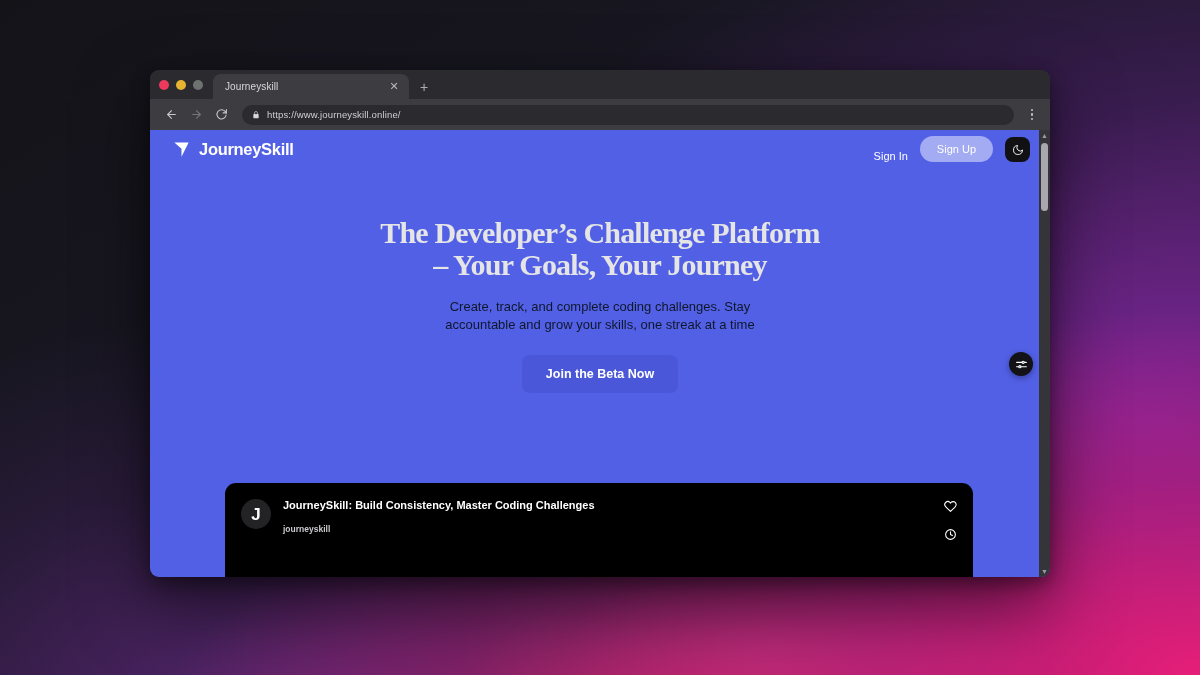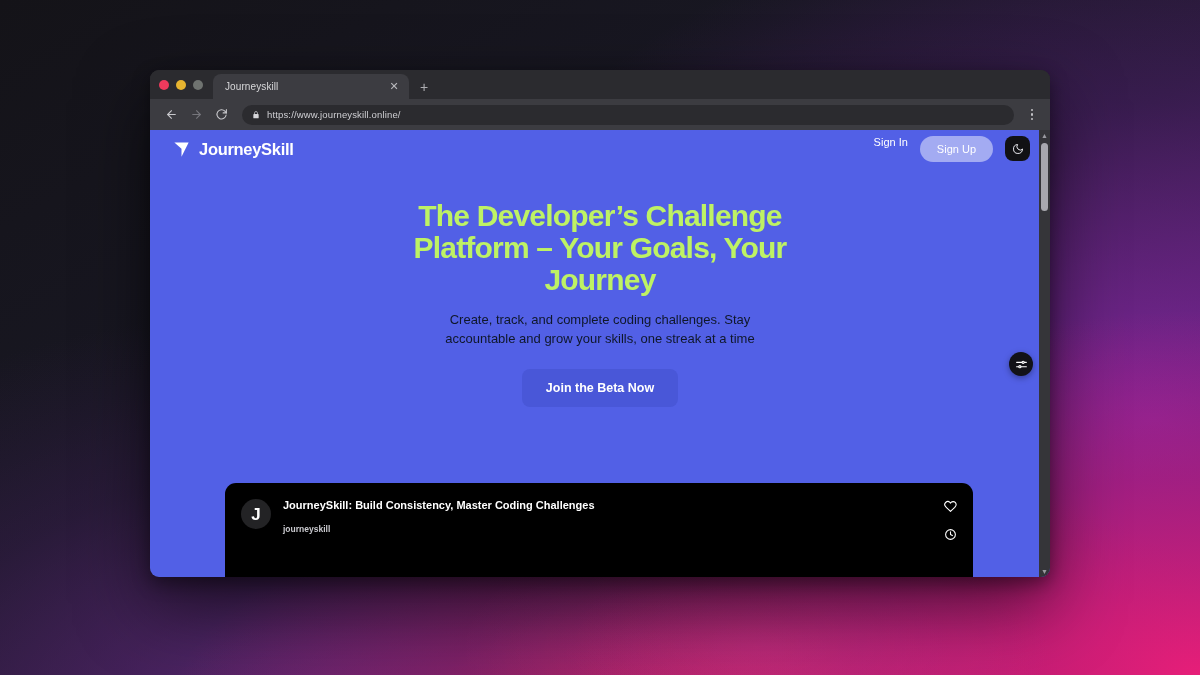--- a/index.html
+++ b/index.html
@@ -161,21 +161,21 @@
     justify-content: space-between;
     padding: 0 20px 0 22px;
   }
   .brand { display: flex; align-items: center; gap: 8px; }
   .brand-name {
     color: #ffffff;
     font-size: 16.5px;
     font-weight: bold;
     letter-spacing: -0.3px;
   }
-  .header-actions { display: flex; align-items: flex-start; gap: 12px; }
+  .header-actions { display: flex; align-items: flex-end; gap: 12px; }
   .sign-in {
     color: #ffffff;
     font-size: 11px;
     font-weight: 500;
   }
   .sign-up {
     background: #a3abf2;
     color: #ffffff;
     font-size: 11px;
     font-weight: 500;
@@ -188,27 +188,28 @@
     width: 25px; height: 25px;
     background: #111114;
     border-radius: 8px;
     display: flex; align-items: center; justify-content: center;
     color: #e9e9ee;
   }
 
   
   .hero { text-align: center; padding: 32px 0 0; }
   .hero h1 {
-    color: #bef264;
+    color: #e5e5e5;
     font-size: 30px;
     line-height: 1.06;
     font-weight: bold;
     letter-spacing: -0.8px;
     max-width: 460px;
-    margin: 0 auto;
+    margin: 17px auto;
+    font-family: Liberation Serif, serif;
   }
   .hero p {
     color: #0f172a;
     font-size: 13px;
     line-height: 1.45;
     margin: 16px auto 0;
     max-width: 350px;
   }
   .cta {
     margin-top: 20px;

